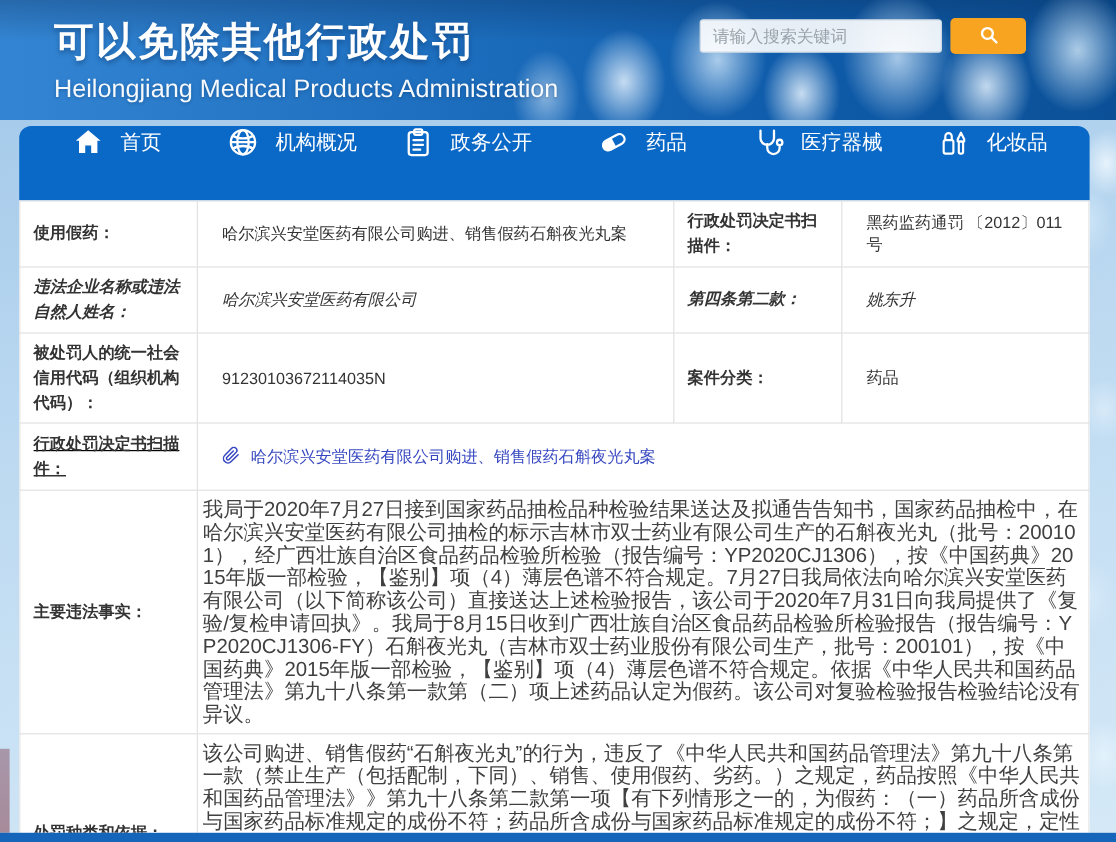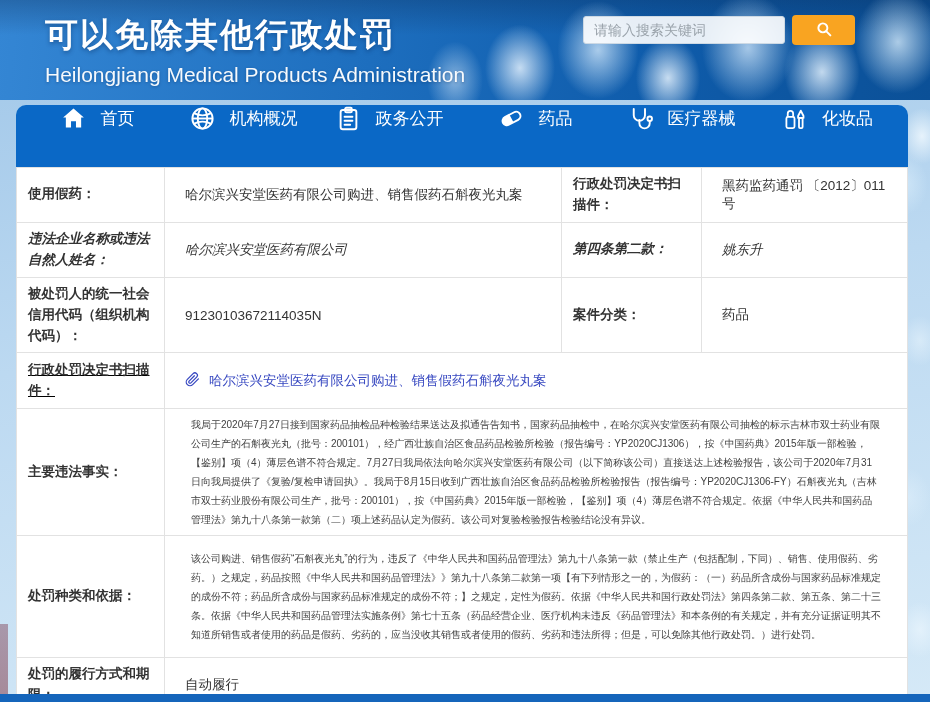--- a/index.html
+++ b/index.html
@@ -60,21 +60,21 @@
        color:#fff;font-size:17px;position:relative;cursor:pointer;}
   .nav-item:not(:last-child)::after{content:"";position:absolute;right:0;top:17px;bottom:17px;
        width:1px;background:rgba(255,255,255,.35);}
   .nav-item svg{width:27px;height:27px;display:block;}
 
   .table-wrap{flex:1;background:#fff;overflow:hidden;}
   table{width:100%;border-collapse:collapse;table-layout:fixed;}
   td{border:1px solid #e2e2e2;vertical-align:middle;word-break:break-all;}
   td.lbl{font-weight:bold;color:#333;font-size:13.5px;line-height:1.55;padding:6px 8px 6px 11px;}
   td.val{font-size:13.5px;color:#333;padding:6px 20px;}
-  td.long{font-size:10px;color:#404040;line-height:19px;padding:6px 26px;}
+  td.long{font-size:17px;color:#404040;line-height:19px;padding:6px 4px;}
   tr.r1{height:46px;} tr.r2{height:44px;font-style:italic;} tr.r3{height:40px;margin-top:25px;} tr.r4{height:56px;text-decoration:underline;}
   tr.r5{height:122px;} tr.r6{height:122px;} tr.r7{height:46px;}
   a.scan-link{color:var(--link-blue);font-size:13.5px;text-decoration:none;
        display:inline-flex;align-items:center;gap:9px;cursor:pointer;}
   a.scan-link svg{width:15px;height:15px;flex:0 0 auto;}
 
   .footer-bar{position:absolute;left:0;right:0;bottom:0;height:8px;background:var(--footer-blue);}
 </style>
 </head>
 <body>

